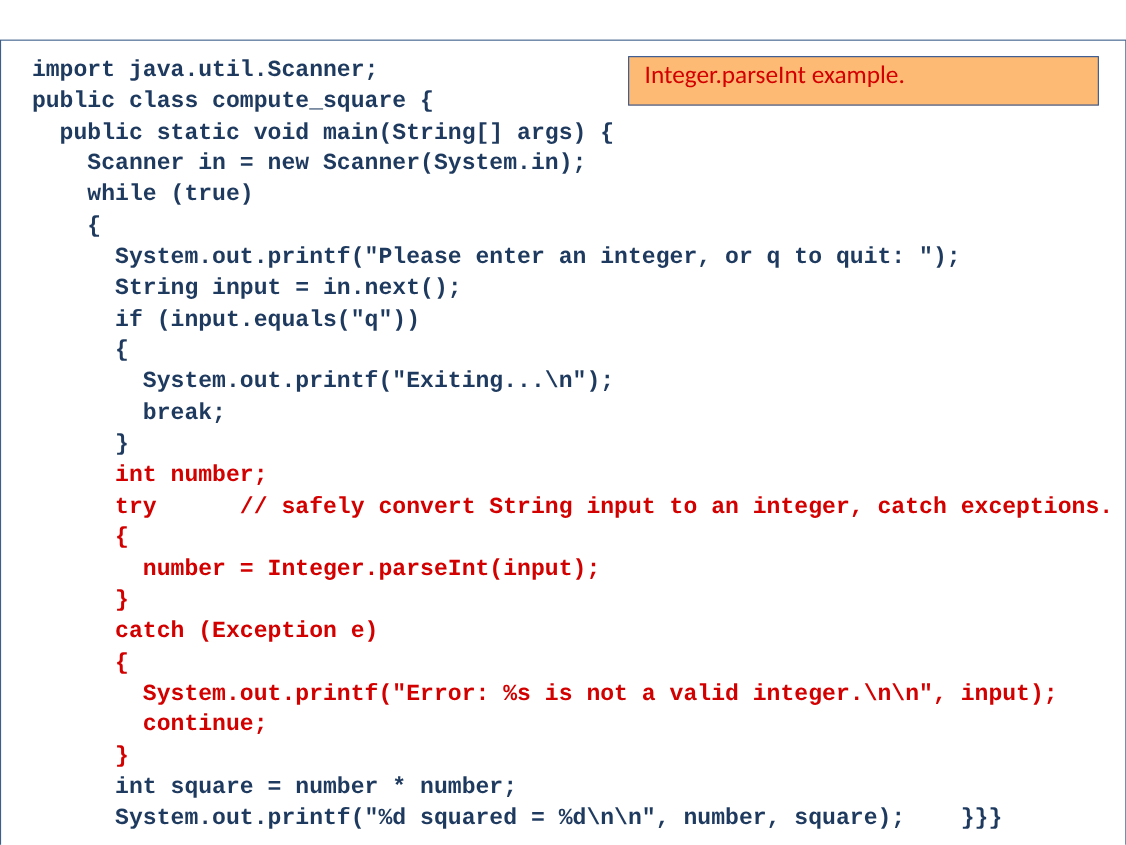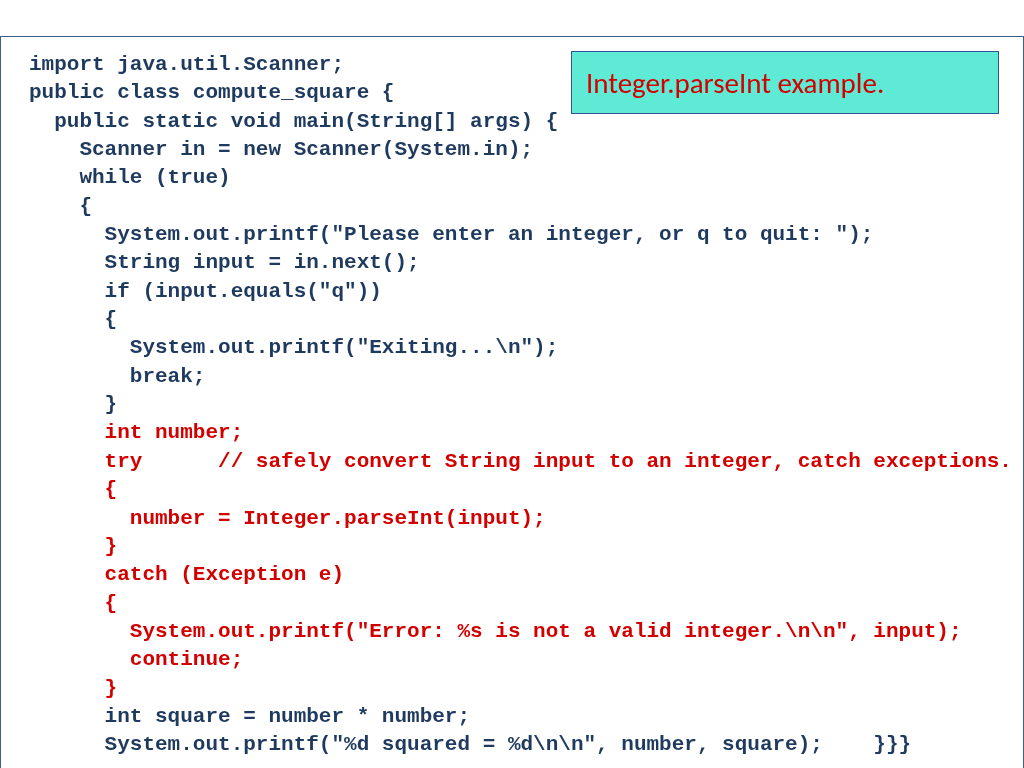--- a/index.html
+++ b/index.html
@@ -33,24 +33,24 @@
     white-space: pre;
   }
   .code-area .kw   { color: #1f3a5f; }
   .code-area .red  { color: #d30000; }
   .annotation-box {
     position: absolute;
     right: 24px;
     top: 14px;
     width: 428px;
     border: 1.5px solid #2f5597;
-    background: #5eead4;
-    padding: 13px 10px 10px 14px;
+    background: #fdba74;
+    padding: 2px 10px 10px 14px;
     box-sizing: border-box;
-    font-size: 29px;
+    font-size: 23px;
     color: #d30000;
     line-height: 1.25;
   }
   .annotation-box .title {
     margin-bottom: 2px;
   }
   .annotation-box ul {
     margin: 0;
     padding-left: 24px;
   }

